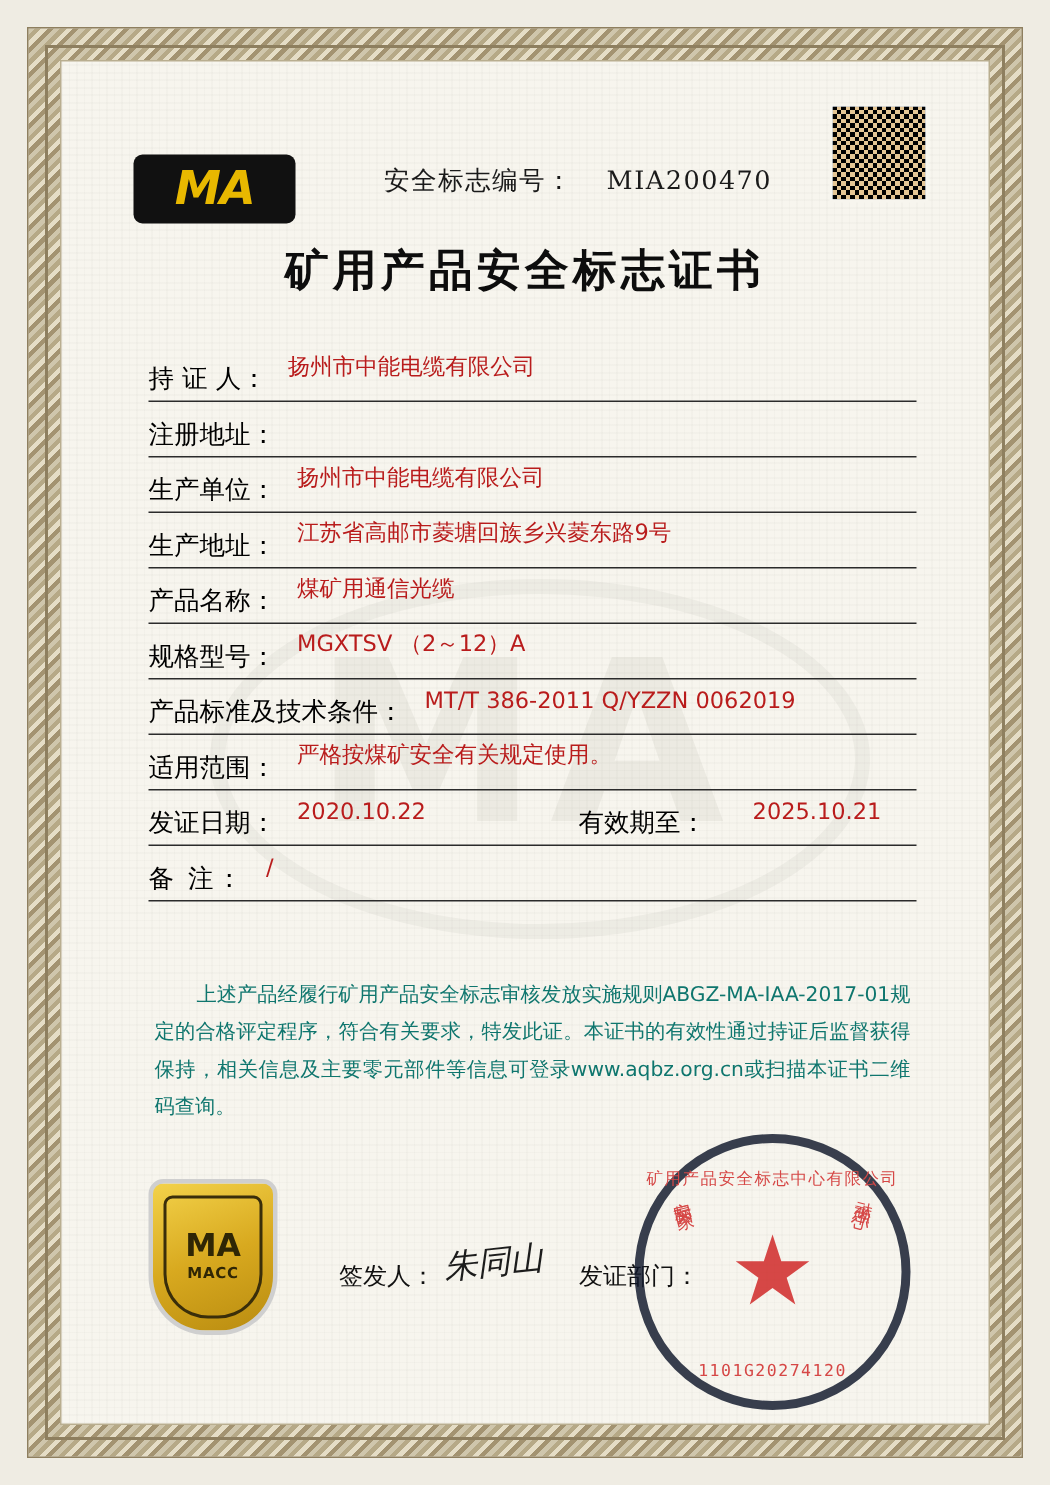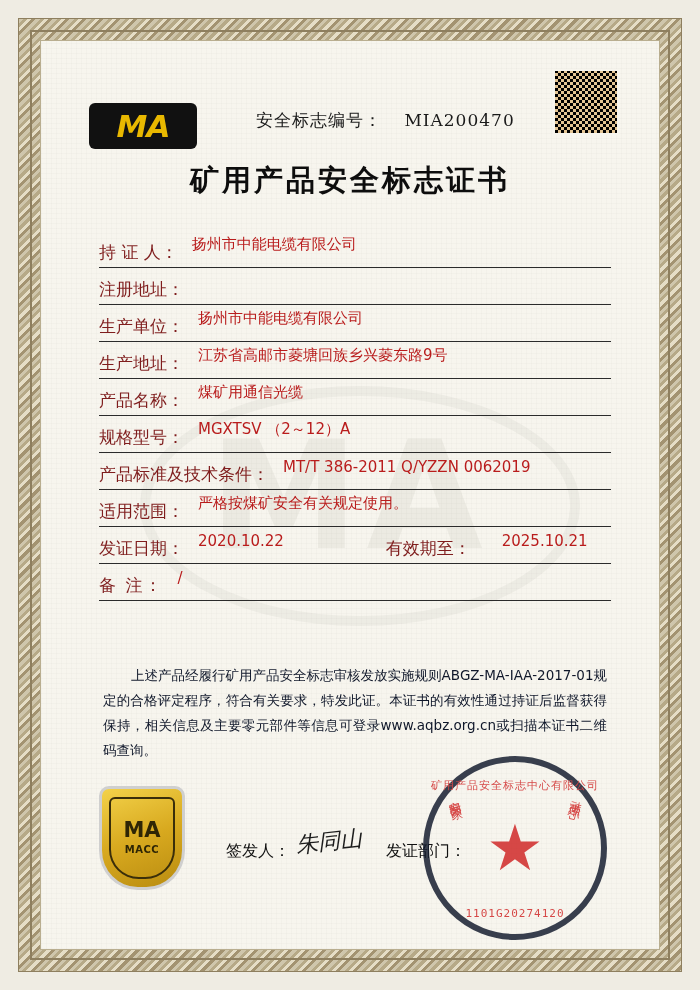--- a/index.html
+++ b/index.html
@@ -166,21 +166,21 @@
     top: 190px;
   }
   .field-row {
     position: relative;
     height: 37px;
     display: flex;
     align-items: flex-end;
   }
   .field-label {
     font-size: 17px;
-    color: #7f1d1d;
+    color: #000000;
     white-space: nowrap;
     padding-bottom: 4px;
   }
   .label-spaced-1 { letter-spacing: 2px; }
   .field-value {
     font-size: 15px;
     color: #b91c1c;
     padding-bottom: 14px;
     padding-left: 14px;
     white-space: nowrap;
@@ -202,25 +202,24 @@
   .split-right { display: flex; align-items: flex-end; width: 44%; gap: 17px; }
 
   
   .statement {
     position: absolute;
     left: 62px;
     right: 52px;
     top: 610px;
     font-size: 13.5px;
     line-height: 25px;
-    color: #0f172a;
+    color: #0f766e;
     text-align: justify;
     text-indent: 28px;
     font-family: "DejaVu Sans", "Liberation Sans", sans-serif;
-    margin-top: 12px;
   }
 
   
   .macc-badge {
     position: absolute;
     left: 58px;
     top: 745px;
     width: 86px;
     height: 104px;
   }

